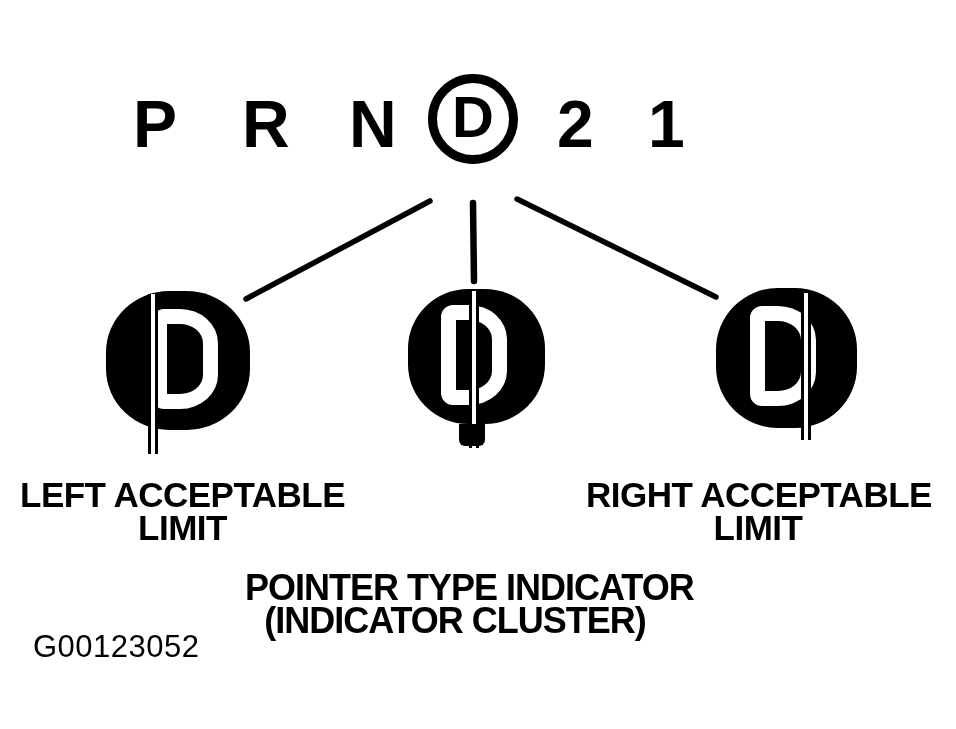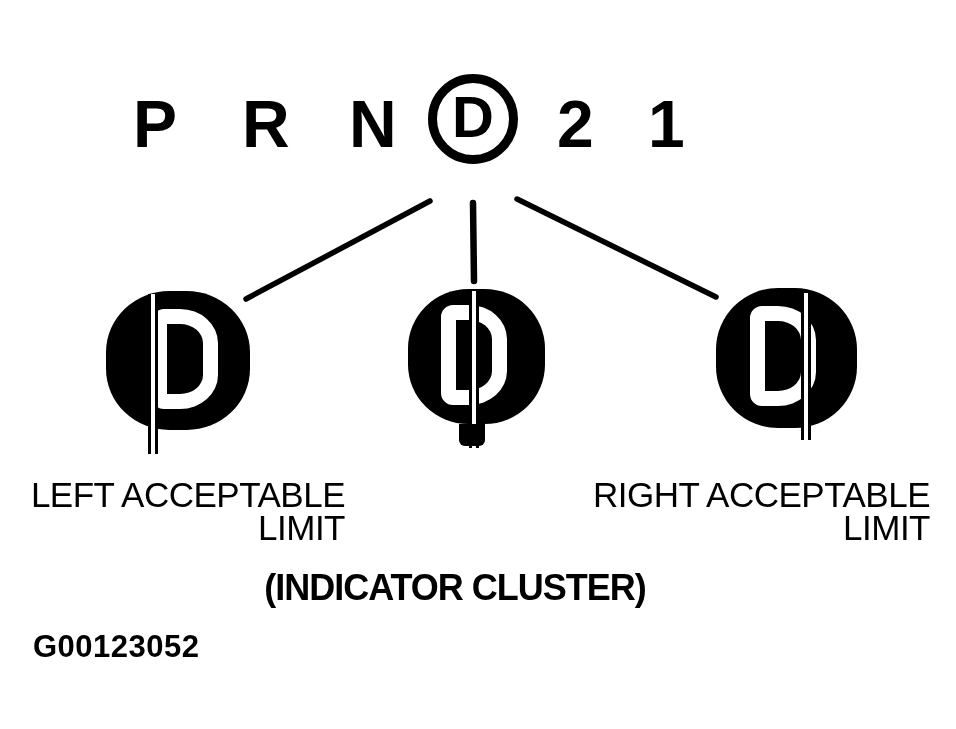--- a/index.html
+++ b/index.html
@@ -57,38 +57,38 @@
     position:absolute;
     background:#000;
     border-radius:0 0 6px 6px;
     z-index:6;
   }
   
   .limit-label{
     position:absolute;
     top:478px;
     font-size:35px;
-    font-weight:normal;
+    font-weight:bold;
     line-height:33px;
-    text-align:right;
+    text-align:center;
     letter-spacing:-0.5px;
     white-space:nowrap;
   }
   .caption{
     position:absolute;
     left:245px;top:571px;width:420px;
     font-size:36px;font-weight:bold;line-height:33px;
     text-align:center;
     letter-spacing:-1px;
     white-space:nowrap;
   }
   .figure-code{
     position:absolute;
     left:33px;top:631px;
-    font-size:31px;font-weight:bold;line-height:31px;
+    font-size:31px;font-weight:normal;line-height:31px;
     letter-spacing:0.5px;
   }
 </style>
 </head>
 <body>
 
 <div class="page">
 
   <div class="gear-letter" style="left:133px">P</div>
   <div class="gear-letter" style="left:242px">R</div>
@@ -124,18 +124,19 @@
   <div class="limit-label" style="left:20px;width:325px">
     <div>LEFT ACCEPTABLE</div>
     <div>LIMIT</div>
   </div>
   <div class="limit-label" style="left:586px;width:344px">
     <div>RIGHT ACCEPTABLE</div>
     <div>LIMIT</div>
   </div>
 
   <div class="caption">
+    <div>POINTER TYPE INDICATOR</div>
     <div>(INDICATOR CLUSTER)</div>
   </div>
 
   <div class="figure-code">G00123052</div>
 
 </div>
 
 </body></html>

